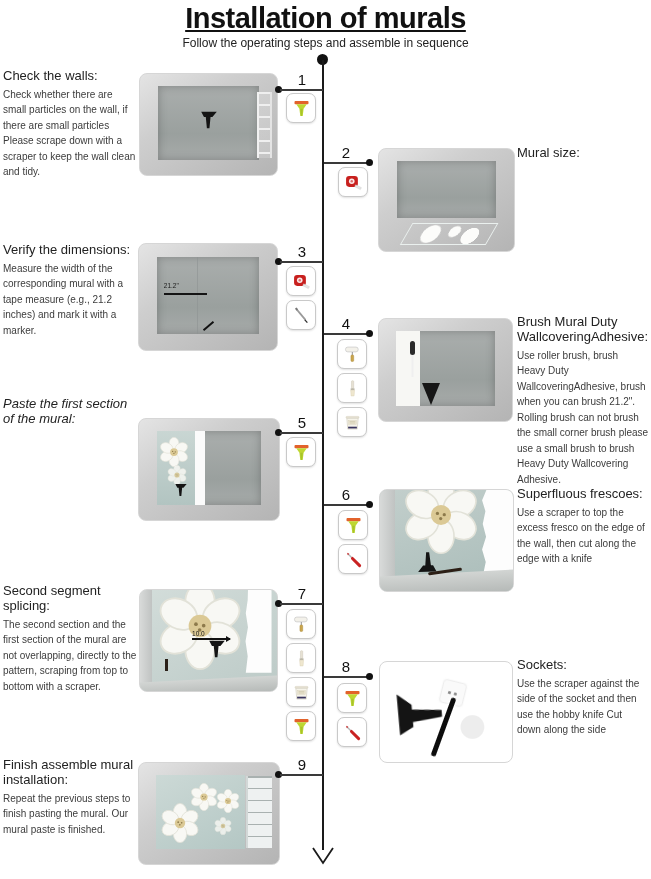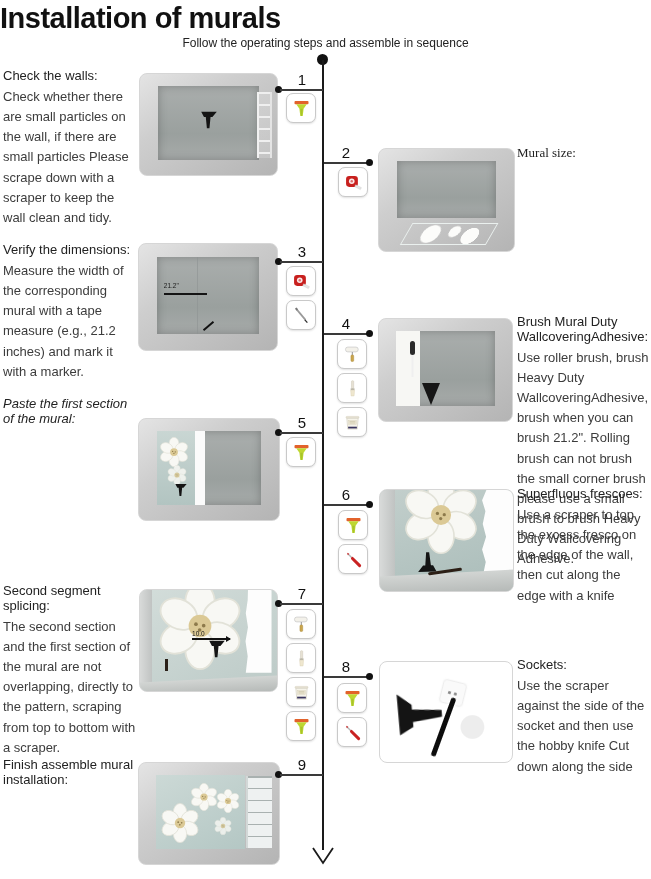--- a/index.html
+++ b/index.html
@@ -1,34 +1,34 @@
 <!DOCTYPE html>
 <html><head>
 <meta charset="utf-8">
 <style>
   html,body{margin:0;padding:0;background:#fff;}
   .page{position:relative;width:651px;height:879px;background:#fff;overflow:hidden;
         font-family:"Liberation Sans",sans-serif;color:#1c1c1c;}
   
-  .title{position:absolute;left:0;top:2px;width:100%;text-align:left;
-         font-size:29px;font-weight:bold;letter-spacing:-0.5px;color:#111;}
+  .title{position:absolute;left:0;top:2px;width:100%;text-align:center;
+         font-size:29px;font-weight:bold;letter-spacing:-0.5px;color:#111;text-decoration:underline;}
   .subtitle{position:absolute;left:0;top:36px;width:100%;text-align:center;
          font-size:12px;color:#222;}
   
   .tline{position:absolute;left:322px;top:60px;width:2px;height:790px;background:#1a1a1a;}
   .tdot{position:absolute;left:317px;top:54px;width:11px;height:11px;border-radius:50%;background:#111;}
   .tarrow{position:absolute;left:311px;top:846px;}
   
   .conn{position:absolute;height:1.5px;background:#3a3a3a;}
   .cdot{position:absolute;width:7px;height:7px;border-radius:50%;background:#111;}
   .step-num{position:absolute;font-size:15px;color:#111;text-align:center;}
   
   .txt{position:absolute;}
   .h{font-size:13px;color:#222;line-height:1.15;margin-bottom:3px;}
-  .b{font-size:13px;color:#3c3c3c;line-height:1.55;}
+  .b{font-size:10px;color:#3c3c3c;line-height:1.55;}
   
   .icon-col{position:absolute;display:flex;flex-direction:column;gap:4px;}
   .tool-box{width:28px;height:28px;background:#fff;border:1px solid #c9c9c9;border-radius:7px;
             display:flex;align-items:center;justify-content:center;
             box-shadow:0 1px 2px rgba(0,0,0,0.12);}
   
   .photo{position:absolute;border-radius:8px;overflow:hidden;border:1px solid #d6d6d6;}
   .room{background:linear-gradient(145deg,#e4e4e4 0%,#cecece 35%,#b4b4b4 100%);}
   .wall{position:absolute;left:13%;top:12%;right:13%;bottom:15%;
         background:linear-gradient(180deg,#aaaead 0%,#9aa09e 65%,#a7abaa 100%);
@@ -206,21 +206,21 @@
         <span class="tool-box">
           <svg viewBox="0 0 24 24" width="21" height="21">
             <use href="#sym-tape-measure"></use>
           </svg>
         </span>
       </div>
     <div class="photo room" style="left:378px;top:148px;width:135px;height:102px;">
       <div class="wall wall2"></div>
       <div class="floor-mural"></div>
     </div>
-    <div class="txt" style="left:517px;top:146px;width:131px;font-family:Liberation Serif, serif;">
+    <div class="txt" style="left:517px;top:146px;width:131px;">
       <div class="h">Mural size:</div>
     </div>
   </div>
 
   <div>
     <div class="txt" style="left:3px;top:243px;width:136px;">
       <div class="h">Verify the dimensions:</div>
       <div class="b">Measure the width of the corresponding mural with a tape measure (e.g., 21.2 inches) and mark it with a marker.</div>
     </div>
     <div class="photo room" style="left:138px;top:243px;width:138px;height:106px;">
@@ -426,20 +426,21 @@
     </div>
     <div class="txt" style="left:517px;top:658px;width:131px;">
       <div class="h">Sockets:</div>
       <div class="b">Use the scraper against the side of the socket and then use the hobby knife Cut down along the side</div>
     </div>
   </div>
 
   <div>
     <div class="txt" style="left:3px;top:758px;width:134px;">
       <div class="h">Finish assemble mural installation:</div>
+      <div class="b">Repeat the previous steps to finish pasting the mural. Our mural paste is finished.</div>
     </div>
     <div class="photo room" style="left:138px;top:762px;width:140px;height:101px;">
       <div class="mural9">
         <svg width="40" height="40" viewBox="0 0 48 48" style="position:absolute;left:4px;top:28px;">
             <use href="#sym-flower"></use>
           </svg>
         <svg width="28" height="28" viewBox="0 0 48 48" style="position:absolute;left:34px;top:8px;">
             <use href="#sym-flower"></use>
           </svg>
         <svg width="24" height="24" viewBox="0 0 48 48" style="position:absolute;left:60px;top:14px;">

